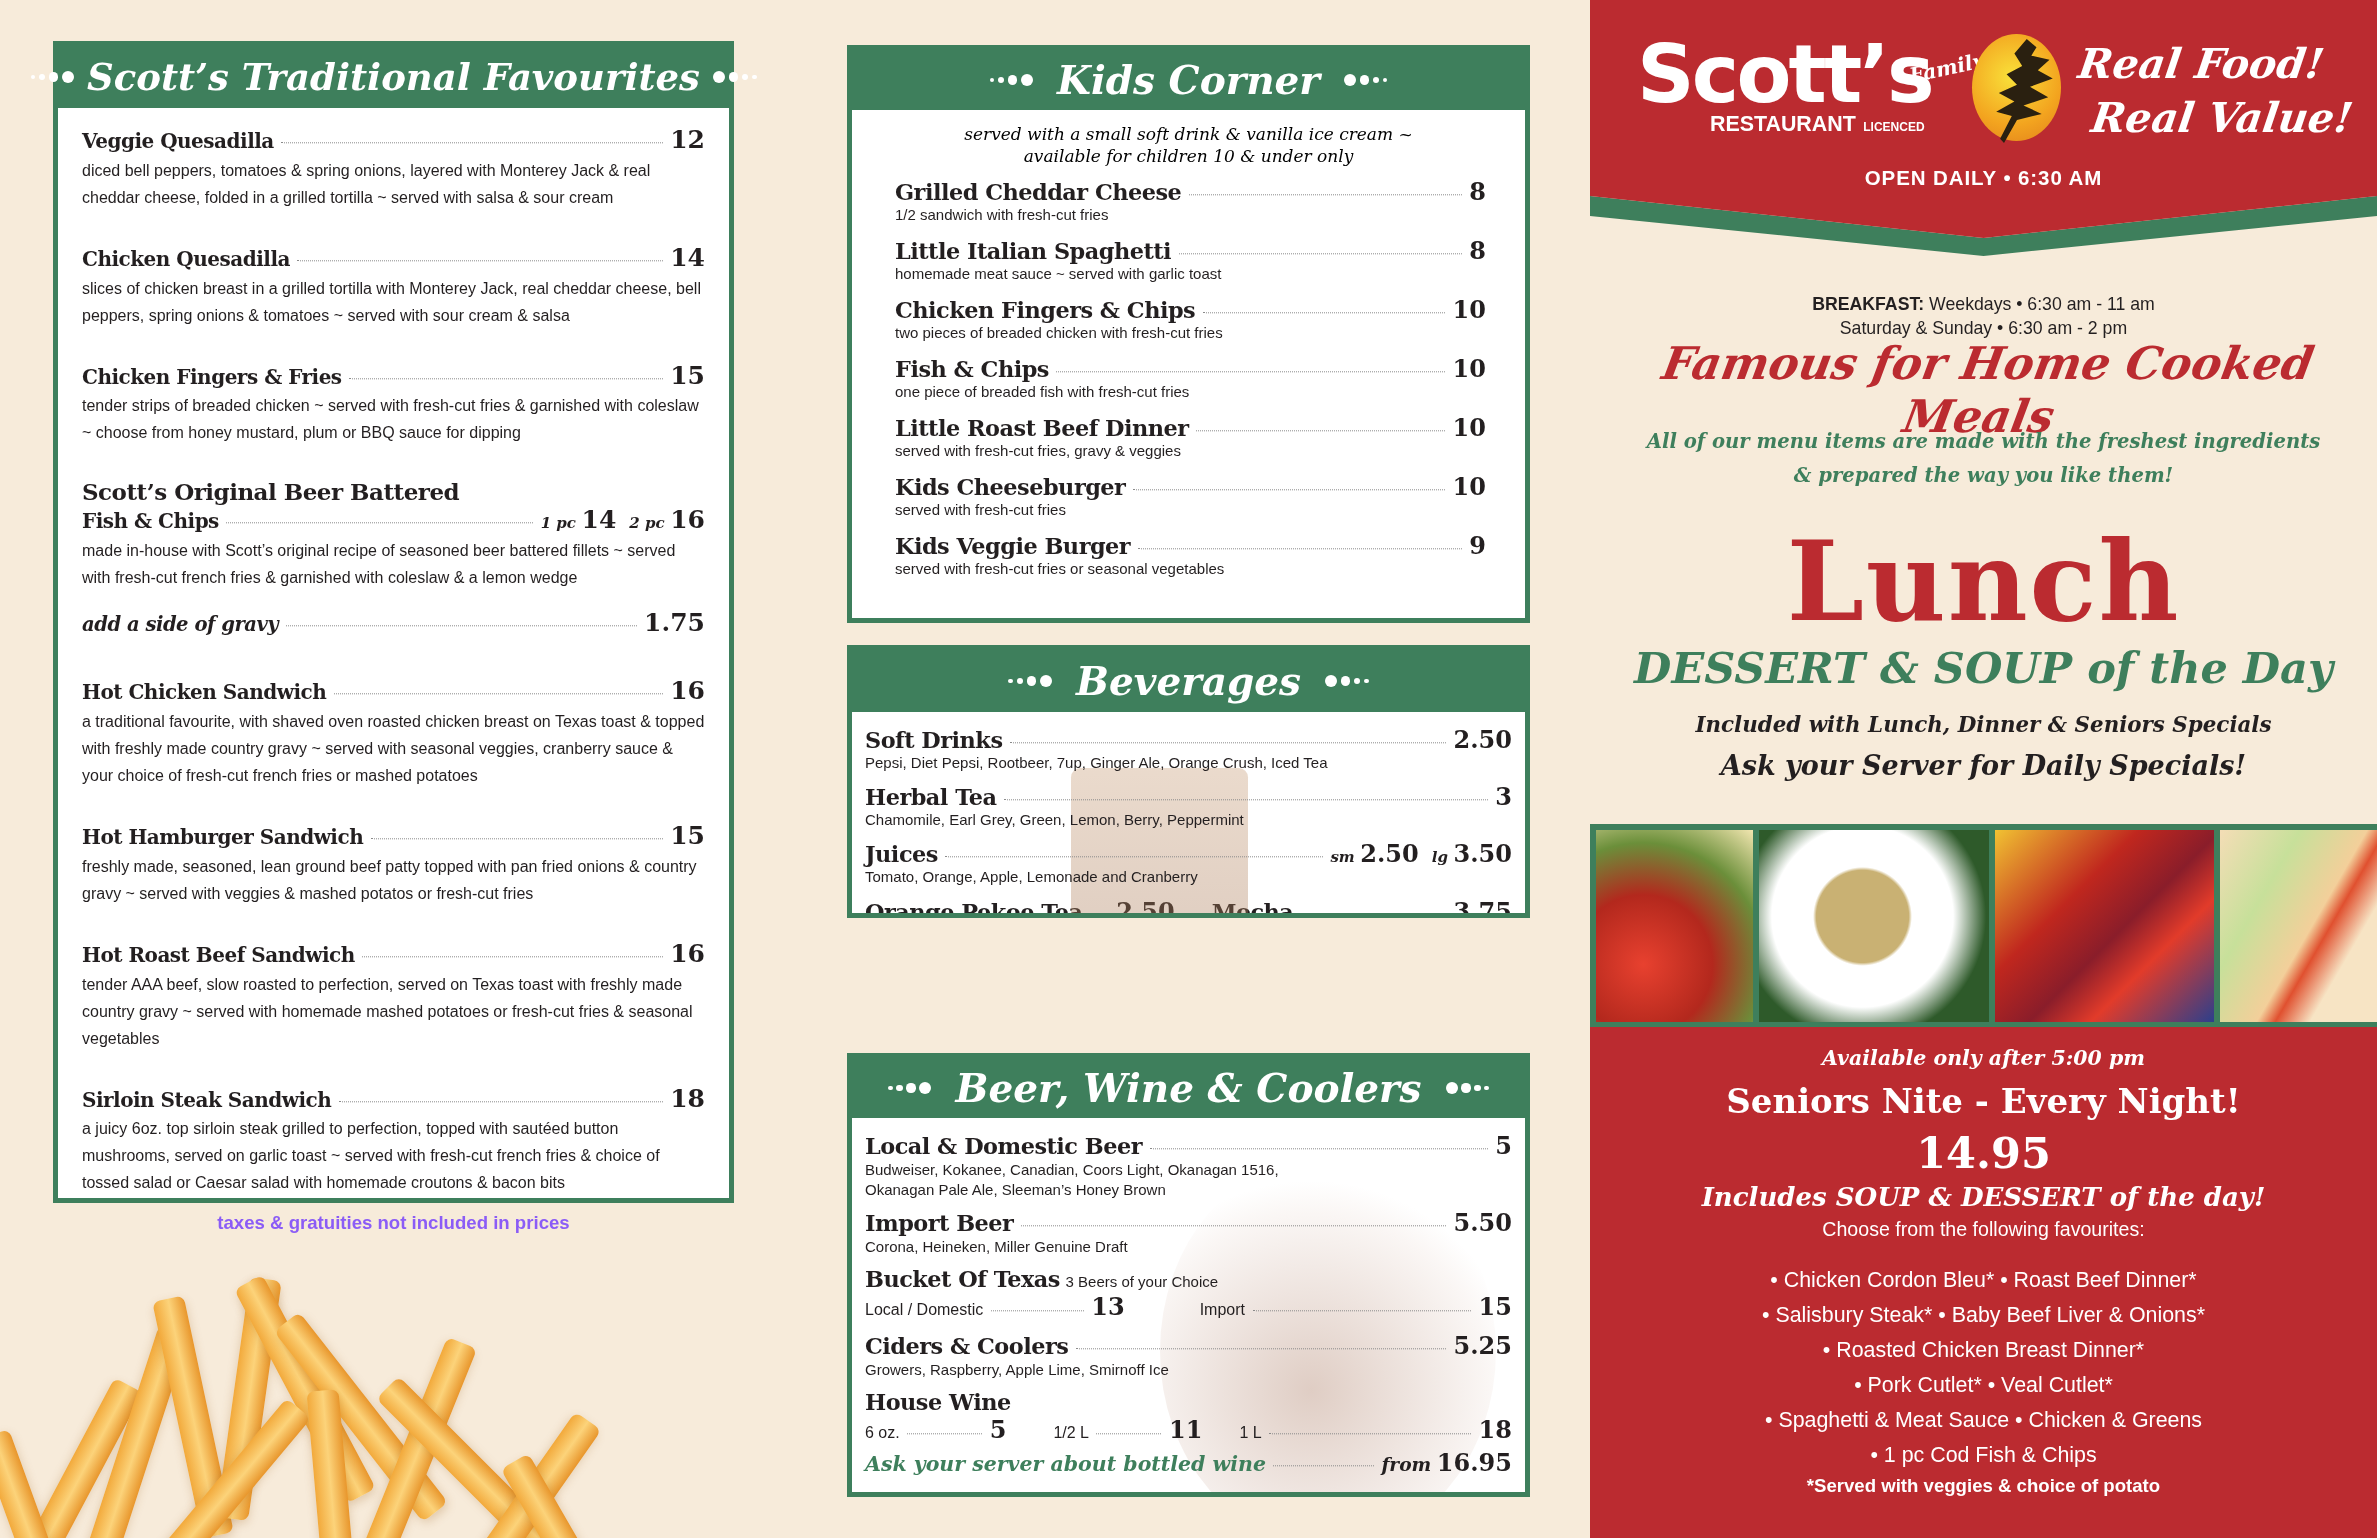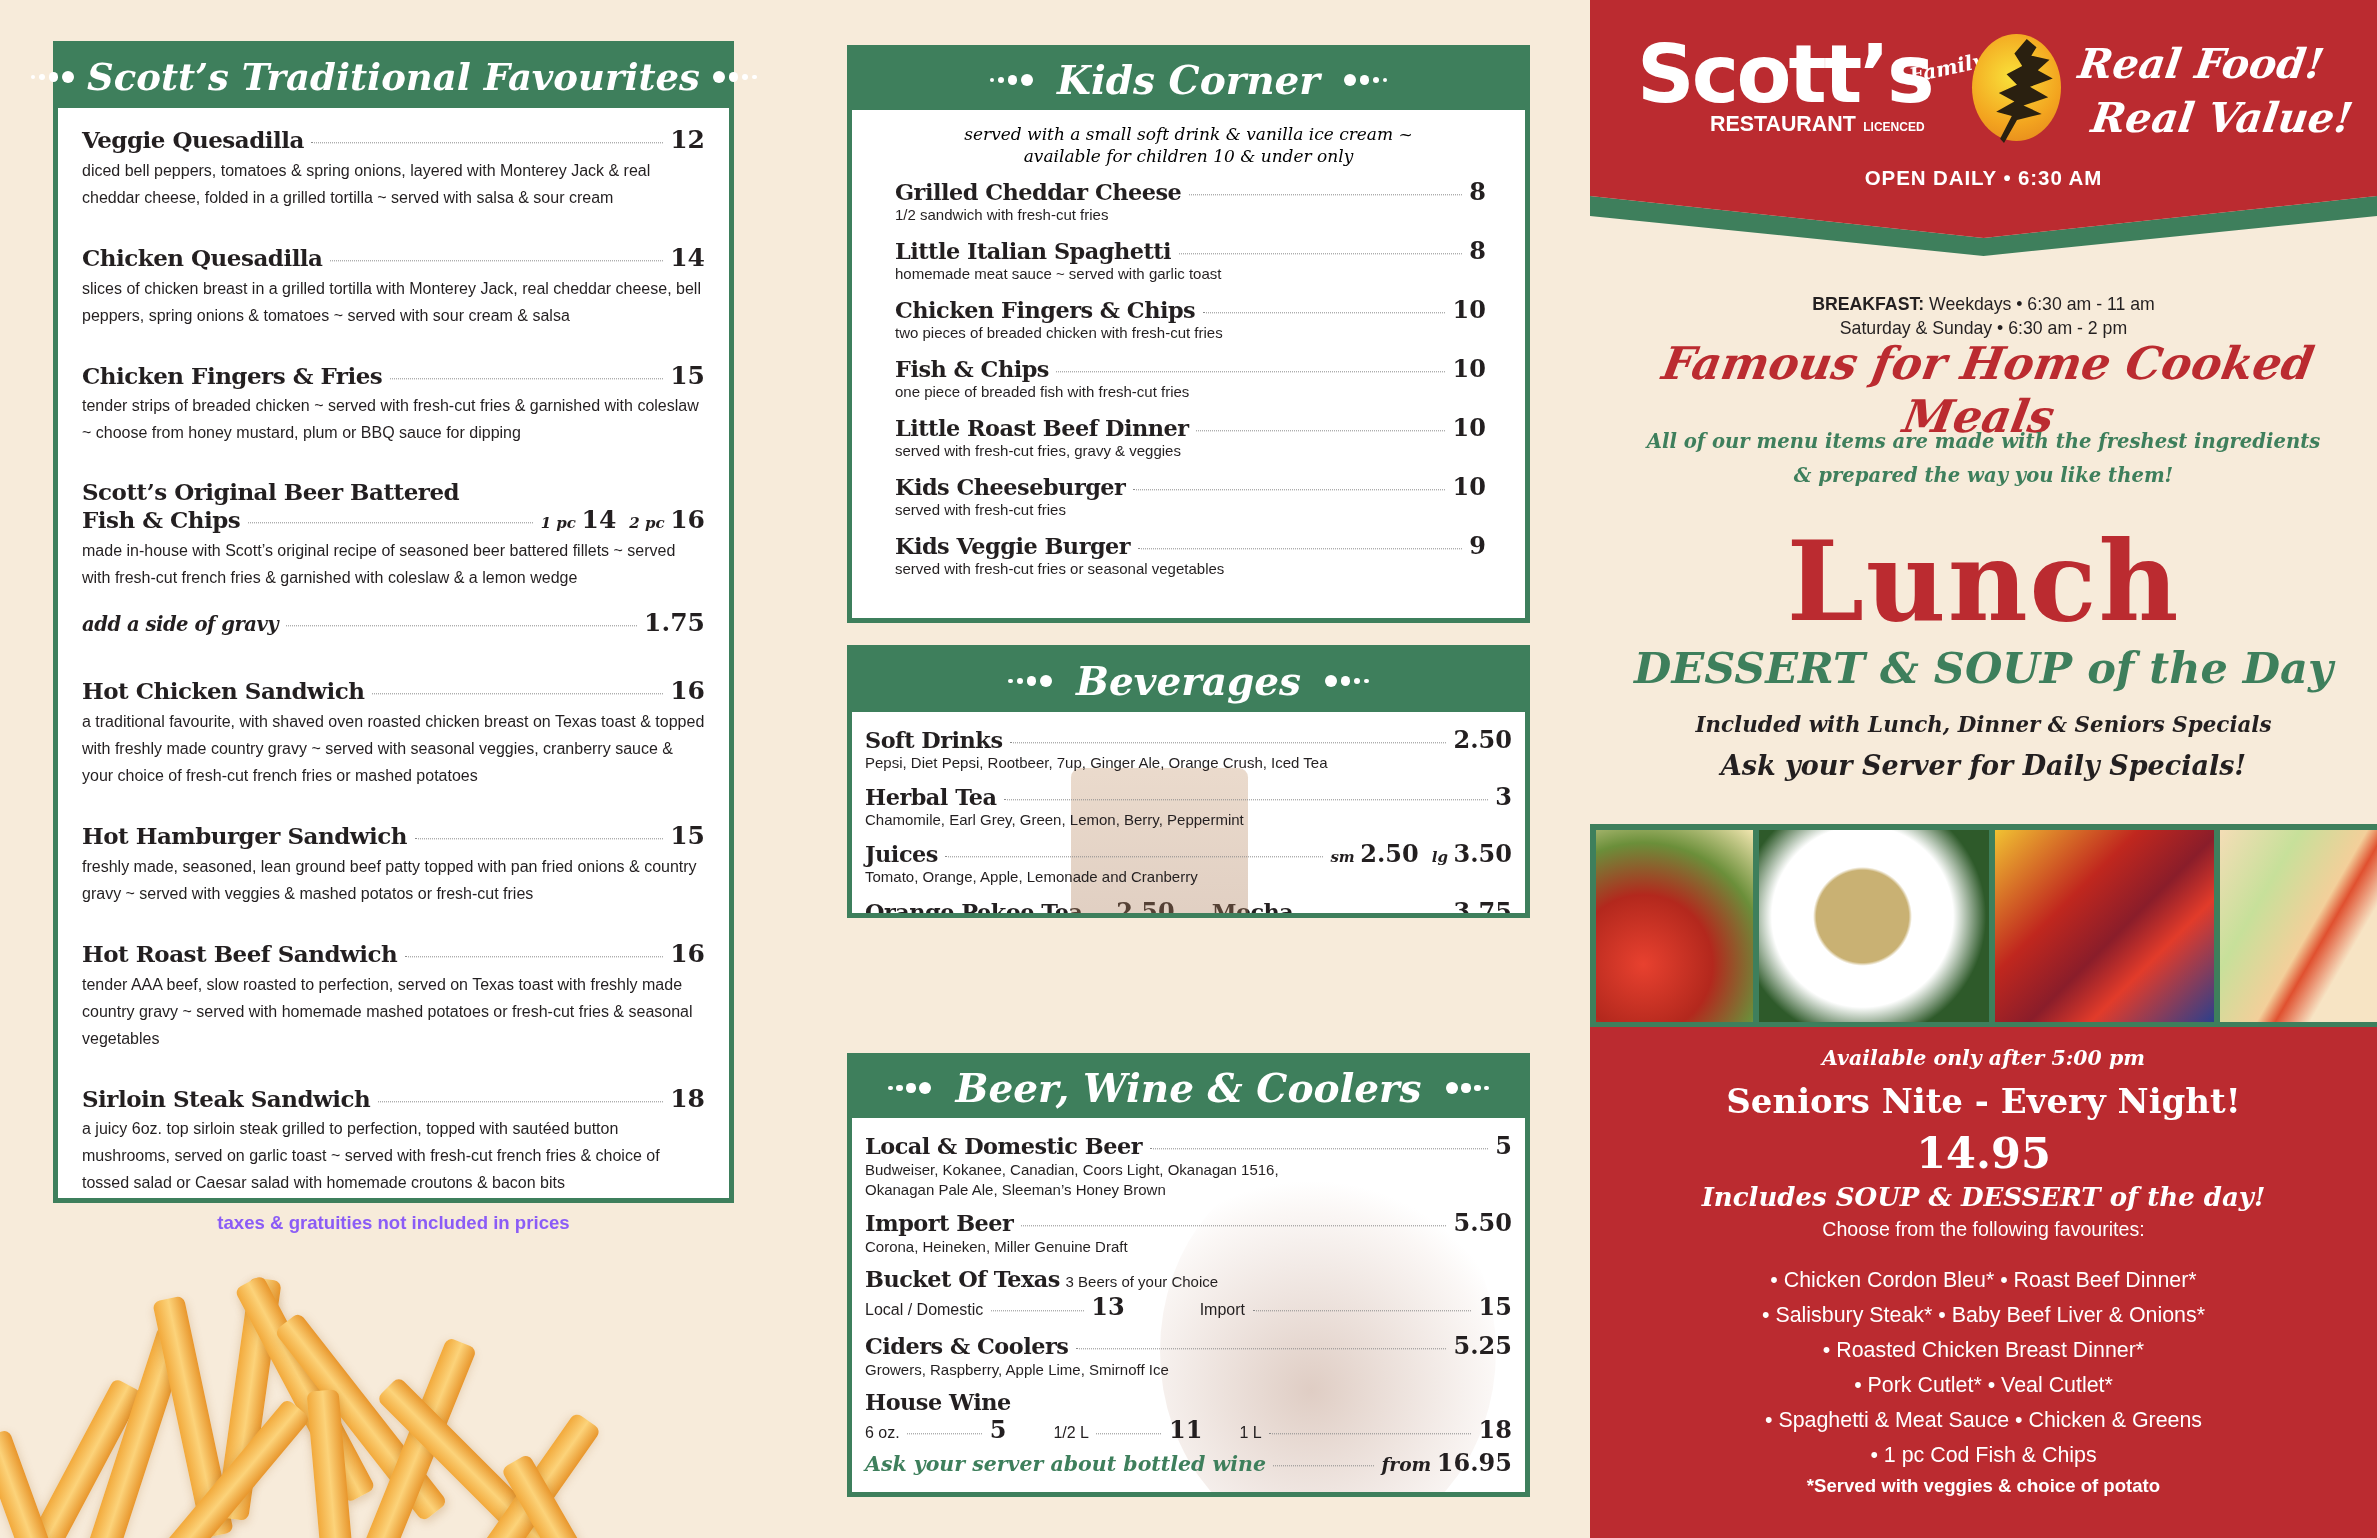--- a/index.html
+++ b/index.html
@@ -68,21 +68,21 @@
     font-weight: bold;
     margin: 0 5.6px 0 13px;
   }
   .desc { color: #231f20; }
 
   
   #box-trad { left: 53px; top: 41px; width: 681px; height: 1162px; }
   #box-trad .box-header { height: 62px; font-size: 37px; gap: 13px; }
   #box-trad .content { padding: 17px 24px 0 24px; }
   #box-trad .item { margin-bottom: 32px; }
-  #box-trad .item-name { font-size: 23px; }
+  #box-trad .item-name { font-size: 20px; }
   #box-trad .price { font-size: 25px; }
   #box-trad .desc { font-size: 16px; line-height: 27px; margin-top: 2.8px; }
   #box-trad .gravy .item-name { font-style: italic; font-size: 19.6px; }
 
   .taxes {
     position: absolute; left: 53px; top: 1212px; width: 681px;
     text-align: center; color: #8b5cf6; font-weight: bold; font-size: 18.6px;
   }
 
   

